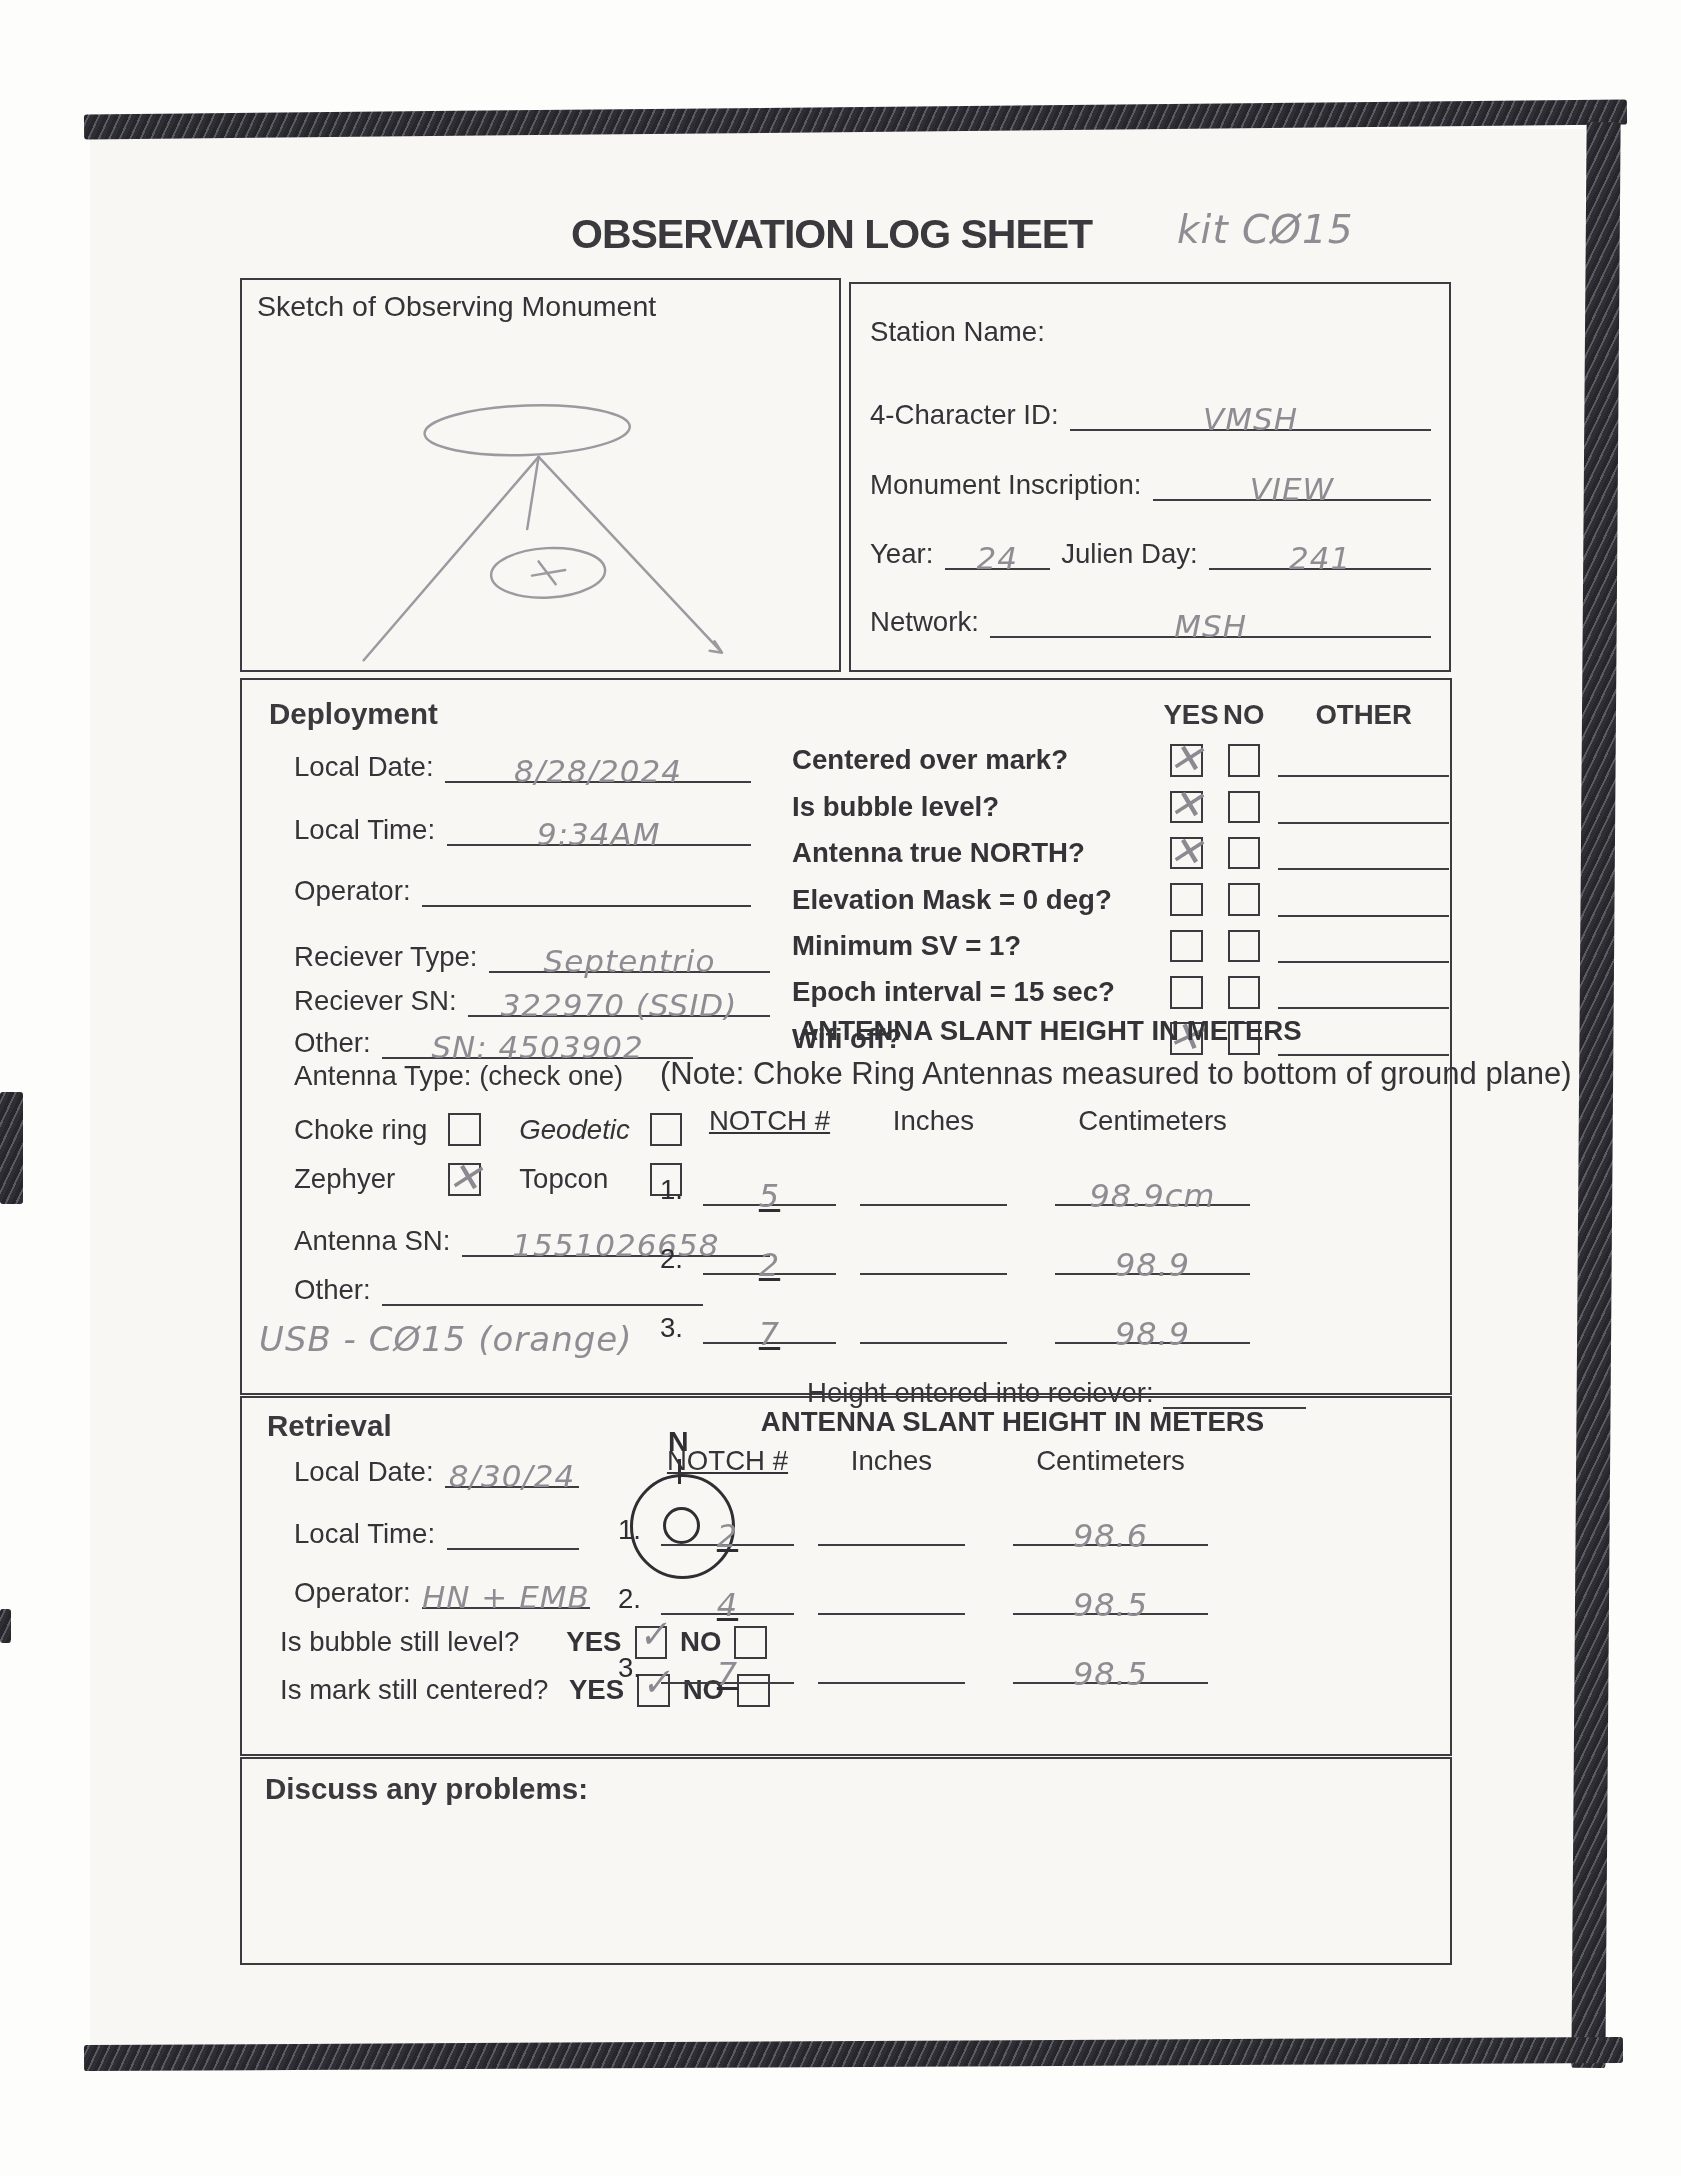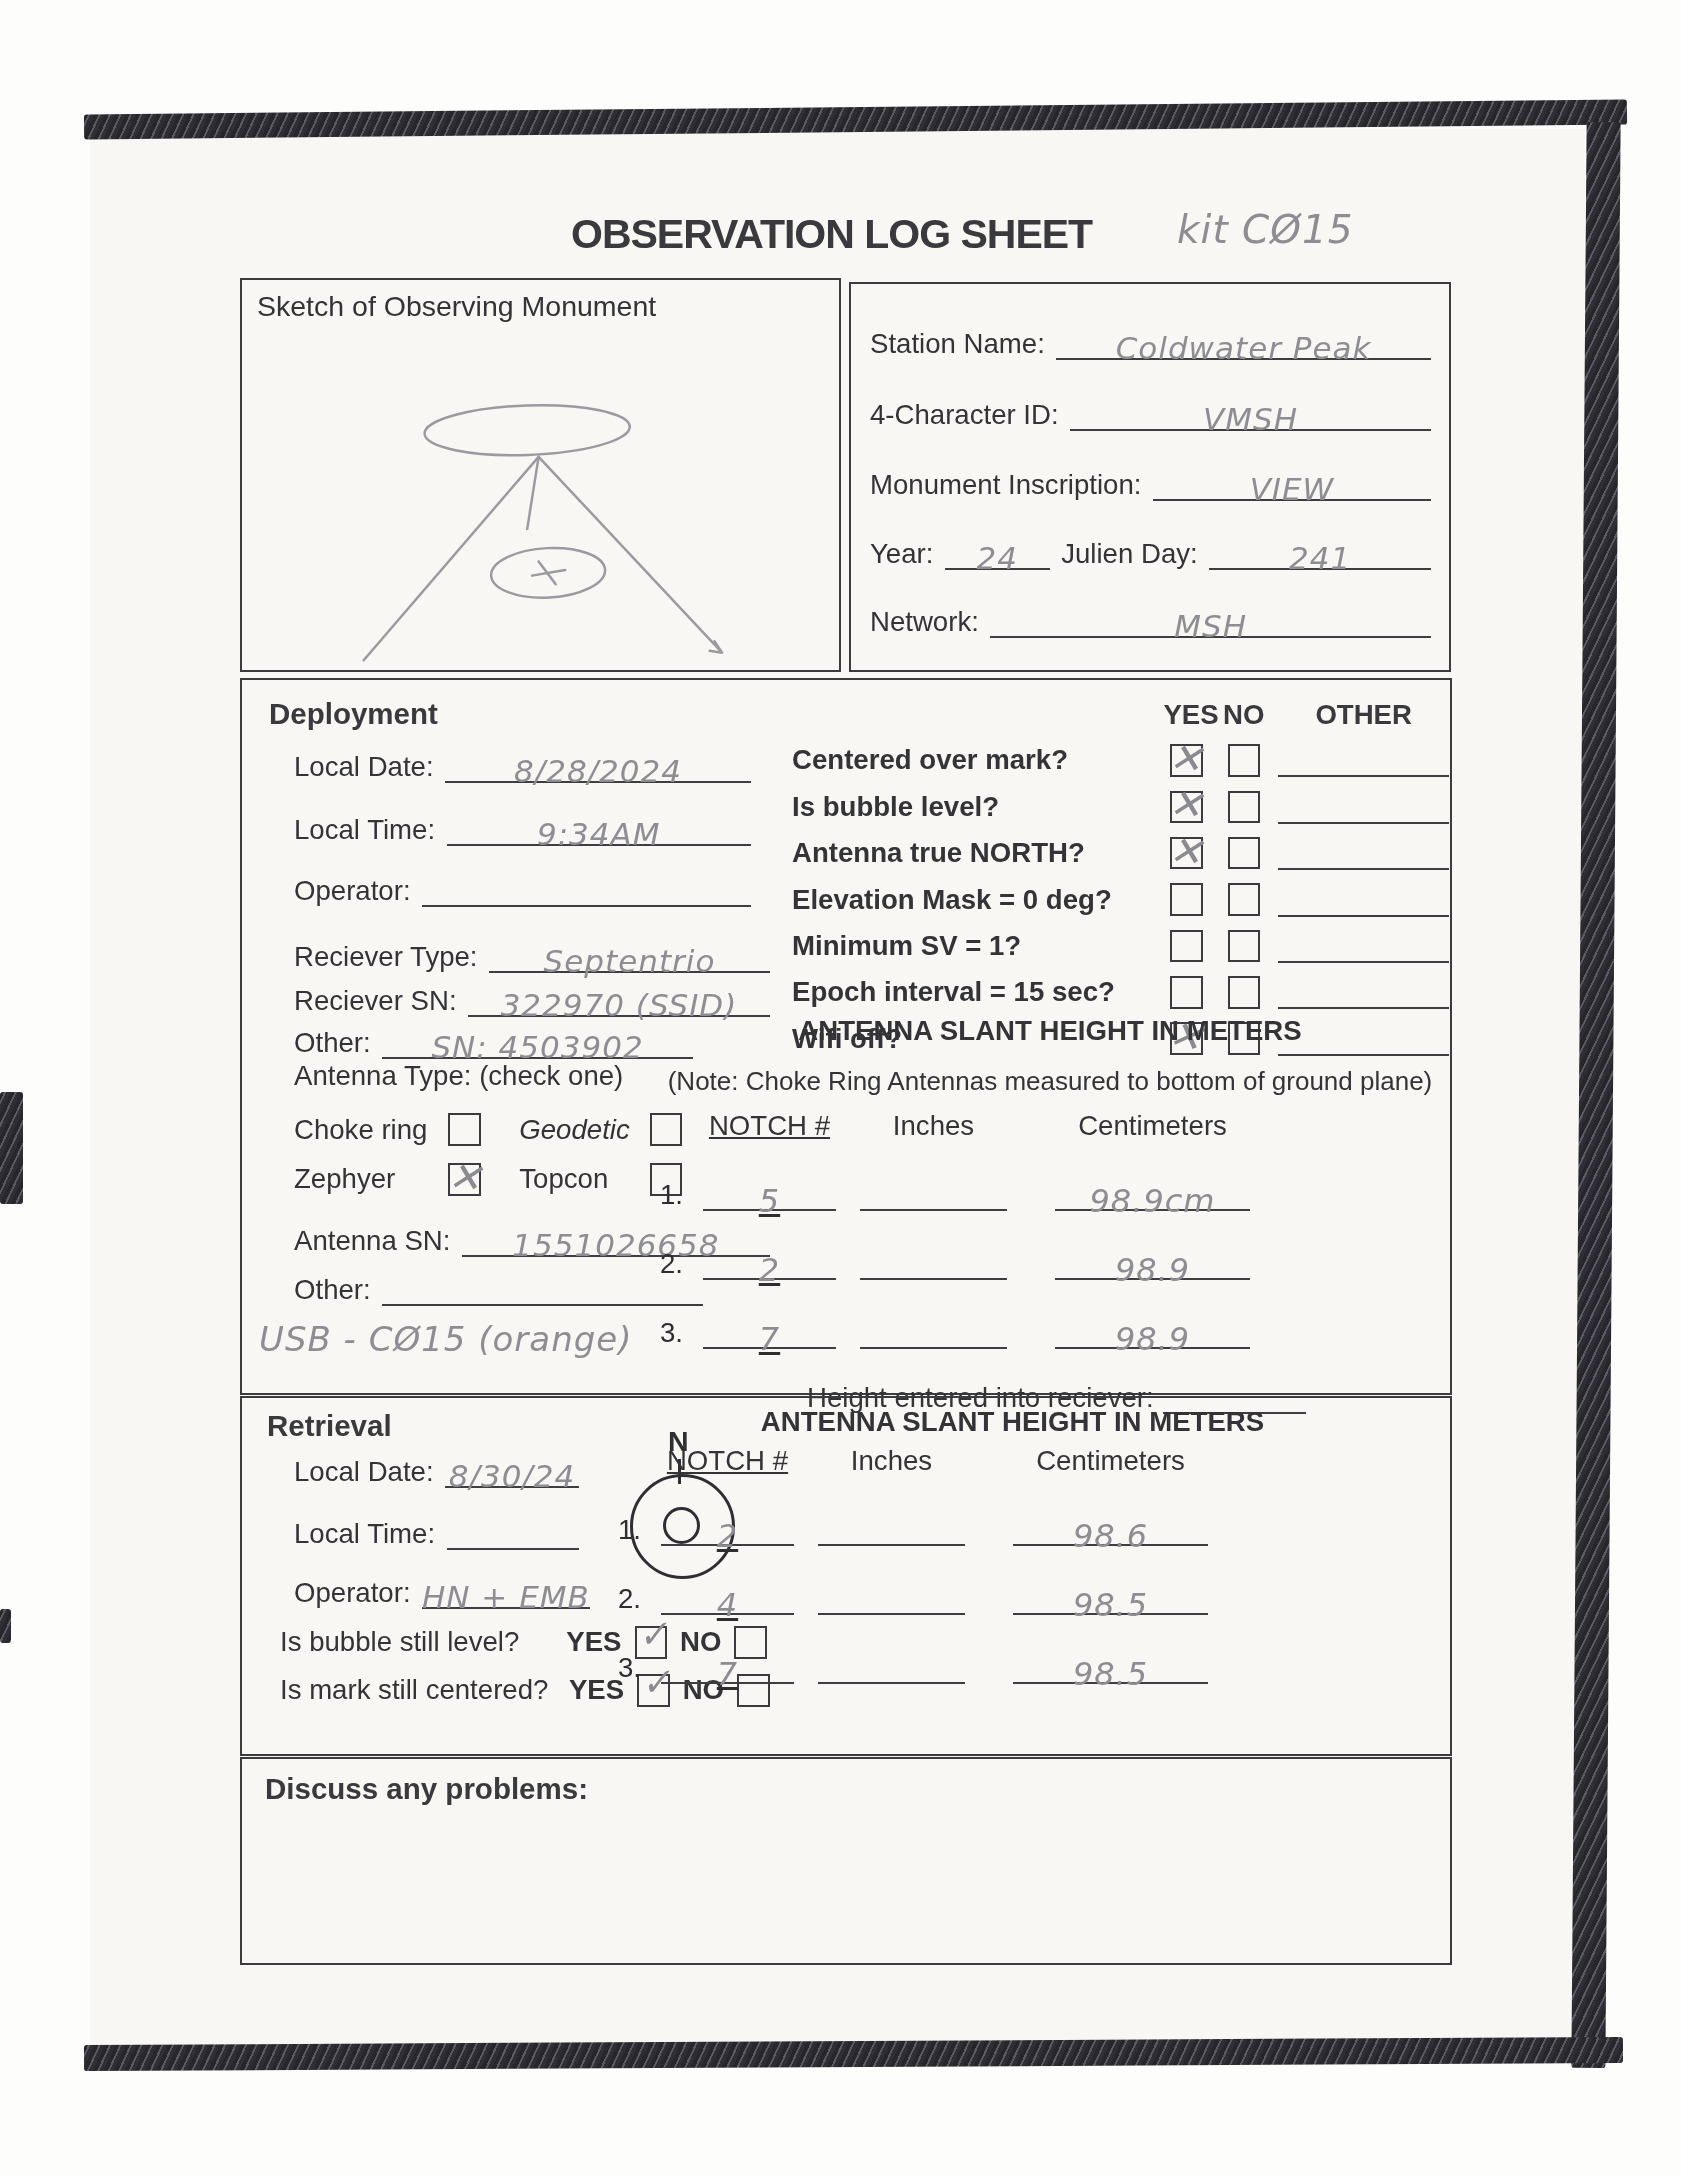--- a/index.html
+++ b/index.html
@@ -69,21 +69,21 @@
     display:grid; grid-template-columns:360px 46px 46px 171px;
     column-gap:11.4px; row-gap:12.4px; align-items:center;
   }
   .chk-grid .hdr { font-size:27.6px; font-weight:bold; text-align:center; color:#3a3a3e; }
   .chk-grid .q   { font-size:27.6px; color:#333338;font-weight:bold; }
   .chk-grid .oline { border-bottom:2.9px solid #3d3d42; height:32px; }
 
   
   .slant { position:absolute; }
   .slant .stitle { font-size:27.6px; font-weight:bold; text-align:center; color:#333338; }
-  .slant .snote  { font-size:26px; color:#333338; text-align:center; margin-top:19px; white-space:nowrap; }
+  .slant .snote  { font-size:31px; color:#333338; text-align:center; margin-top:9px; white-space:nowrap; }
   .slant .shead  { display:flex; margin-top:13.3px; }
   .slant .shead .c { font-size:27.6px; color:#333338; text-align:center; }
   .slant .srow { display:flex; align-items:flex-end; margin-top:23px; }
   .slant .num { font-size:27.6px; width:43px; }
   .sline { border-bottom:2.9px solid #3d3d42; height:44px; display:inline-flex; justify-content:center; align-items:flex-end; }
   .sline .hand { font-size:32px; line-height:1; margin-bottom:-7.6px; white-space:nowrap; }
 
   .w-notch { width:133px; margin-right:24px;text-decoration:underline; }
   .w-inch  { width:147px; margin-right:48px; }
   .w-cm    { width:195px; }
@@ -132,23 +132,20 @@
         <ellipse cx="322" cy="268" rx="60" ry="26" transform="rotate(-3 322 268)"></ellipse>
         <path d="M312 256 L330 280"></path>
         <path d="M305 271 L340 265"></path>
       </g>
     </svg>
   </div>
 
   <div class="fbox box-station">
     <div class="frow" style="left:19px; top:32px; width:561px;">
       <span class="lbl">Station Name:</span>
-      <span class="wline" style="flex:1;">
-          <span class="hand">Coldwater Peak</span>
-        </span>
     </div>
     <div class="frow" style="left:19px; top:103px; width:561px;">
       <span class="lbl">4-Character ID:</span>
       <span class="wline" style="flex:1;">
           <span class="hand">VMSH</span>
         </span>
     </div>
     <div class="frow" style="left:19px; top:173px; width:561px;">
       <span class="lbl">Monument Inscription:</span>
       <span class="wline" style="flex:1;">

